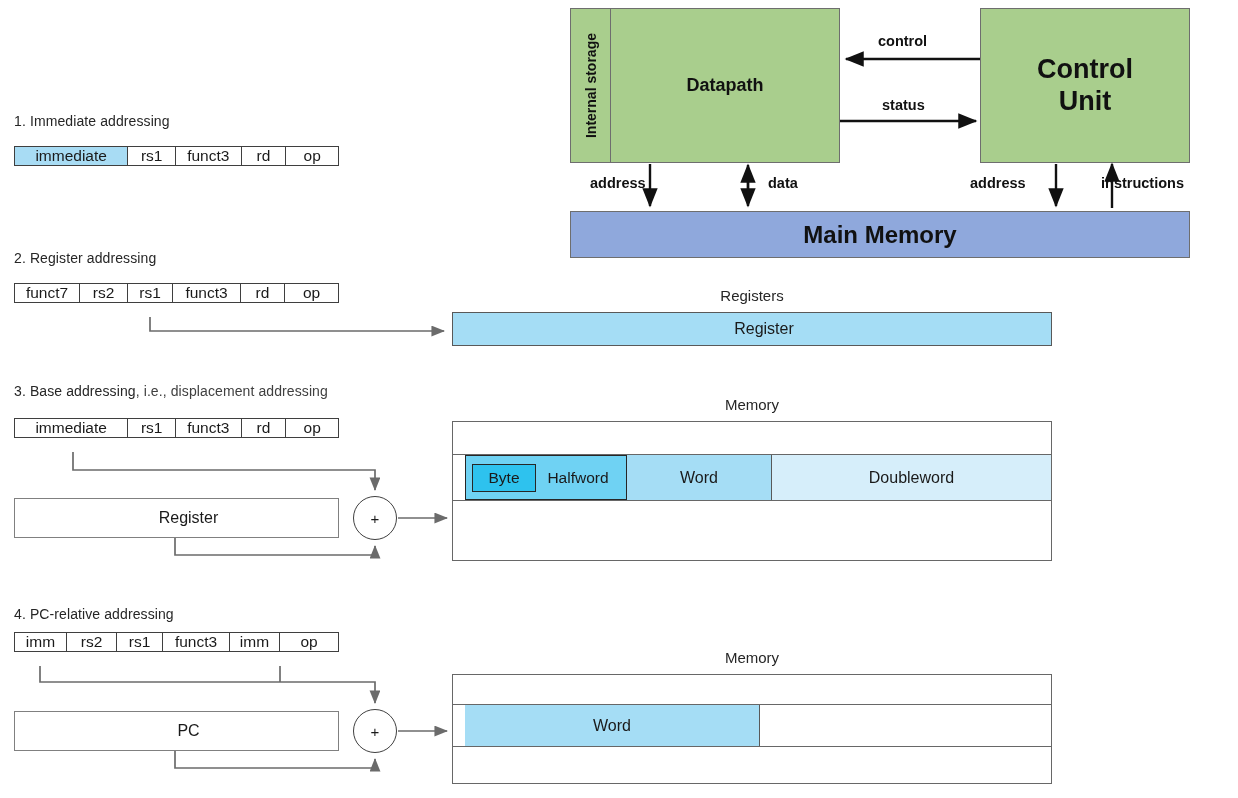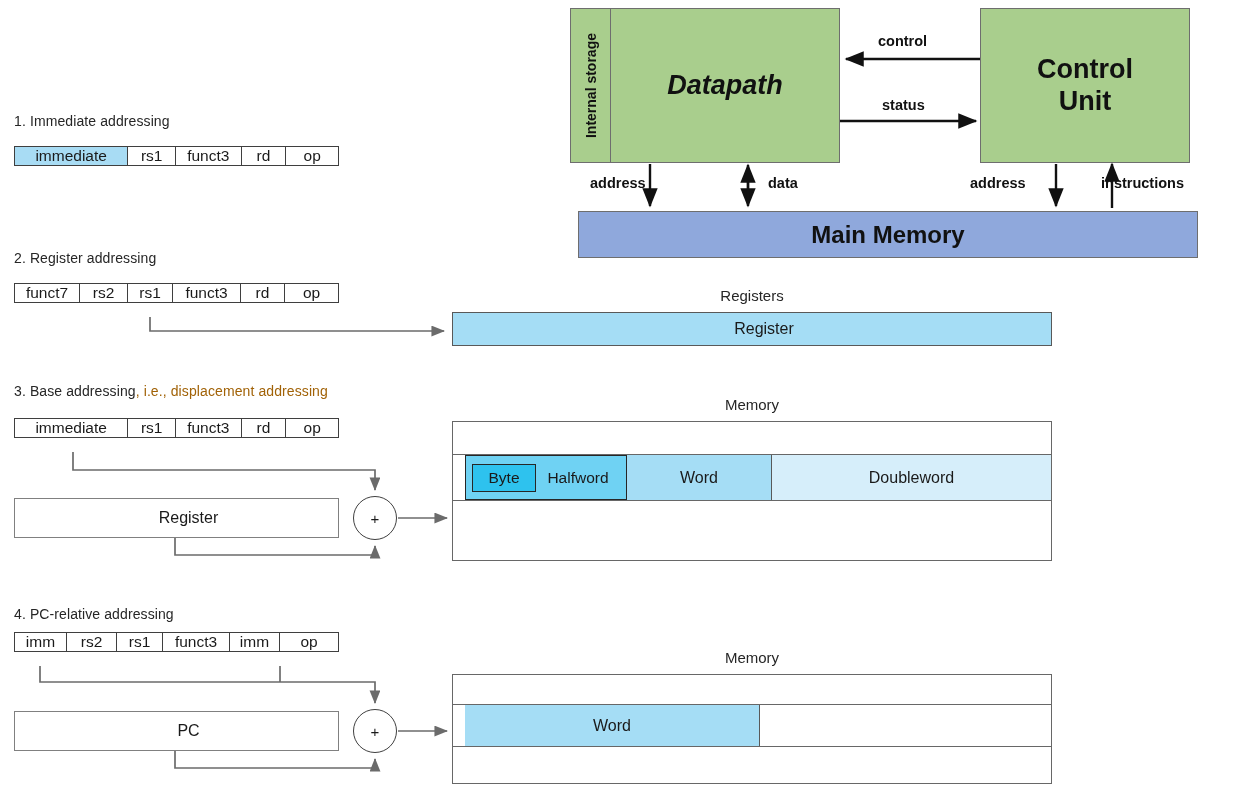--- a/index.html
+++ b/index.html
@@ -49,42 +49,42 @@
   .seg{display:flex;align-items:center;justify-content:center;
        font-size:16px;color:#1a1a1a;box-sizing:border-box;}
 
   
   .blk{
     border:1.4px solid #6e6e6e;
     display:flex;align-items:center;justify-content:center;
     text-align:center;font-weight:bold;color:#111;
   }
   .blk.green{background:#a9ce8d;}
-  .blk.blueish{background:#8fa8dc;margin-left:8px;}
+  .blk.blueish{background:#8fa8dc;}
   .vert-label{
     writing-mode:vertical-rl;transform:rotate(180deg);
     font-weight:bold;font-size:14px;color:#111;white-space:nowrap;
   }
   .arrow-label{font-size:14.5px;font-weight:bold;color:#111;white-space:nowrap;}
 
   
   svg.overlay{position:absolute;left:0;top:0;width:1238px;height:798px;pointer-events:none;}
 </style>
 </head>
 <body>
 
 <div class="abs" style="left:570px;top:8px;width:660px;height:255px;">
 
   <div class="abs blk green" style="left:0px;top:0px;width:270px;height:155px;padding:0;">
     <div class="abs" style="left:0;top:0;width:40px;height:100%;border-right:1.4px solid #6e6e6e;
                 display:flex;align-items:center;justify-content:center;">
       <span class="vert-label">Internal storage</span>
     </div>
     <div class="abs" style="left:40px;top:0;right:0;height:100%;display:flex;align-items:center;justify-content:center;">
-      <span style="font-size:27px;font-style:italic;">Datapath</span>
+      <span style="font-size:18px;">Datapath</span>
     </div>
   </div>
 
   <div class="abs blk green" style="left:410px;top:0px;width:210px;height:155px;flex-direction:column;line-height:1.15;">
     <span style="font-size:27px;">Control</span>
     <span style="font-size:27px;">Unit</span>
   </div>
 
   <div class="abs blk blueish" style="left:0px;top:203px;width:620px;height:47px;">
     <span style="font-size:24px;">Main Memory</span>
@@ -120,21 +120,21 @@
   <div class="cell" style="width:45px;">rs1</div>
   <div class="cell" style="width:68px;">funct3</div>
   <div class="cell" style="width:44px;">rd</div>
   <div class="cell" style="width:53px;">op</div>
 </div>
 
 <div class="abs caption" style="left:452px;top:287px;width:600px;">Registers</div>
 <div class="abs bar blue" style="left:452px;top:312px;width:600px;height:34px;">Register</div>
 
 <div class="abs mode-title" style="left:14px;top:383px;">
-  <span class="num">3.</span><span>Base addressing</span><span style="color:#a16207;">, i.e., displacement addressing</span>
+  <span class="num">3.</span><span>Base addressing</span><span style="color:#404040;">, i.e., displacement addressing</span>
 </div>
 
 <div class="abs fmt" style="left:14px;top:418px;width:325px;">
   <div class="cell" style="width:114px;">immediate</div>
   <div class="cell" style="width:48px;">rs1</div>
   <div class="cell" style="width:66px;">funct3</div>
   <div class="cell" style="width:45px;">rd</div>
   <div class="cell" style="width:52px;">op</div>
 </div>
 

